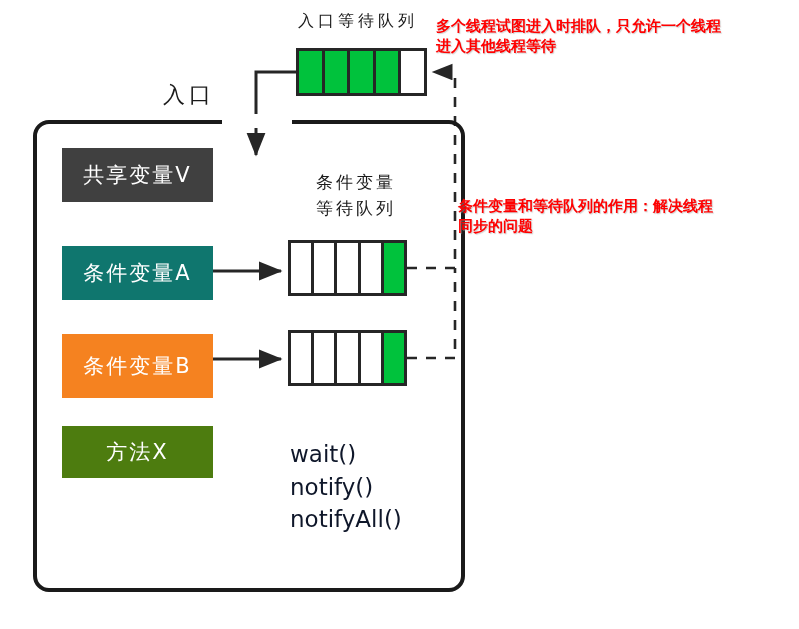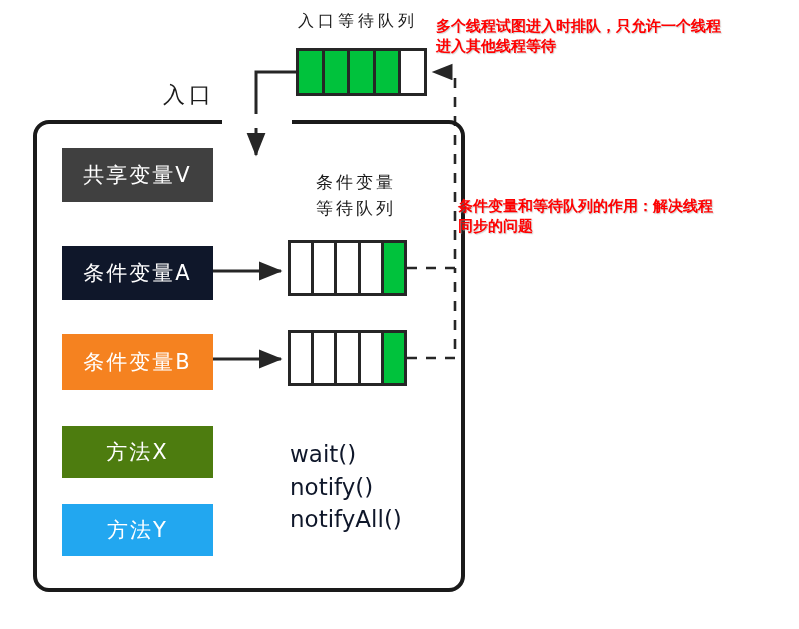--- a/index.html
+++ b/index.html
@@ -47,21 +47,21 @@
     display: flex;
     align-items: center;
     justify-content: center;
     color: #ffffff;
     font-size: 21px;
     letter-spacing: 2px;
     white-space: nowrap;
   }
   .fb-shared   { top: 148px;  height: 54px; }
   .fb-condA    { top: 246px;  height: 54px; }
-  .fb-condB    { top: 334px;  height: 56px; }
+  .fb-condB    { top: 334px;  height: 64px; }
   .fb-methodX  { top: 426px;  height: 52px; }
   .fb-methodY  { top: 504px;  height: 52px; }
 
   
   .queue {
     position: absolute;
     display: flex;
     box-sizing: border-box;
     border: 3px solid #262626;
     background: #ffffff;
@@ -190,27 +190,26 @@
   <div class="queue q-condB">
     <div class="cell empty"></div>
     <div class="cell empty"></div>
     <div class="cell empty"></div>
     <div class="cell empty"></div>
     <div class="cell filled"></div>
   </div>
 
   <div class="field-box fb-shared" style="background:#404040">共享变量V</div>
 
-  <div class="field-box fb-condA" style="background:#0f172a">条件变量A</div>
+  <div class="field-box fb-condA" style="background:#0f766e">条件变量A</div>
 
   <div class="field-box fb-condB" style="background:#f58220">条件变量B</div>
 
   <div class="field-box fb-methodX" style="background:#4d7c0f">方法X</div>
 
-  <div class="field-box fb-methodY" style="background:#22a7f0">方法Y</div>
 
   <div class="label lbl-entry-queue">入口等待队列</div>
 
   <div class="label lbl-entry">入口</div>
 
   <div class="label lbl-cond-queue">条件变量
 等待队列</div>
 
   <div class="label lbl-methods">wait()
 notify()

